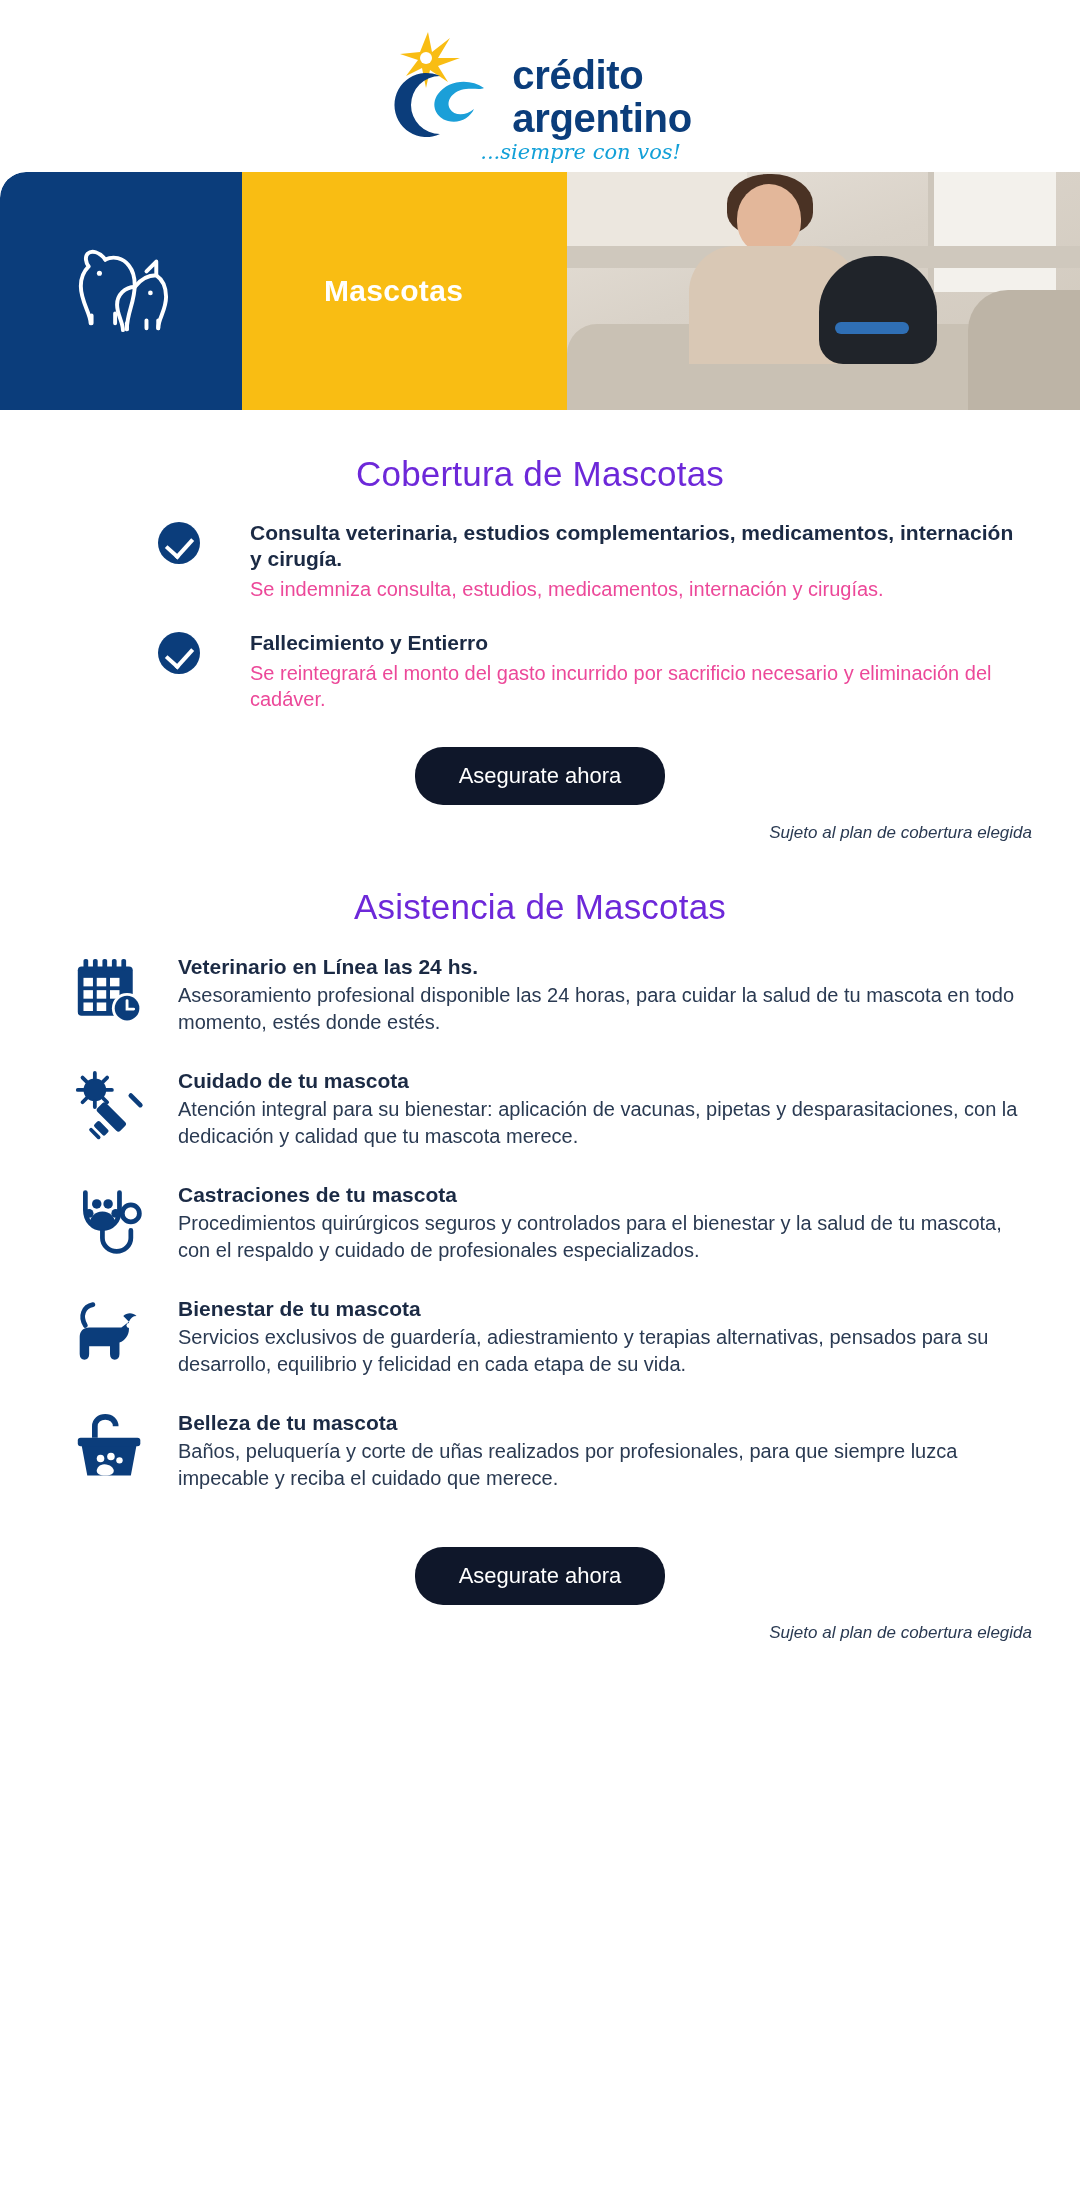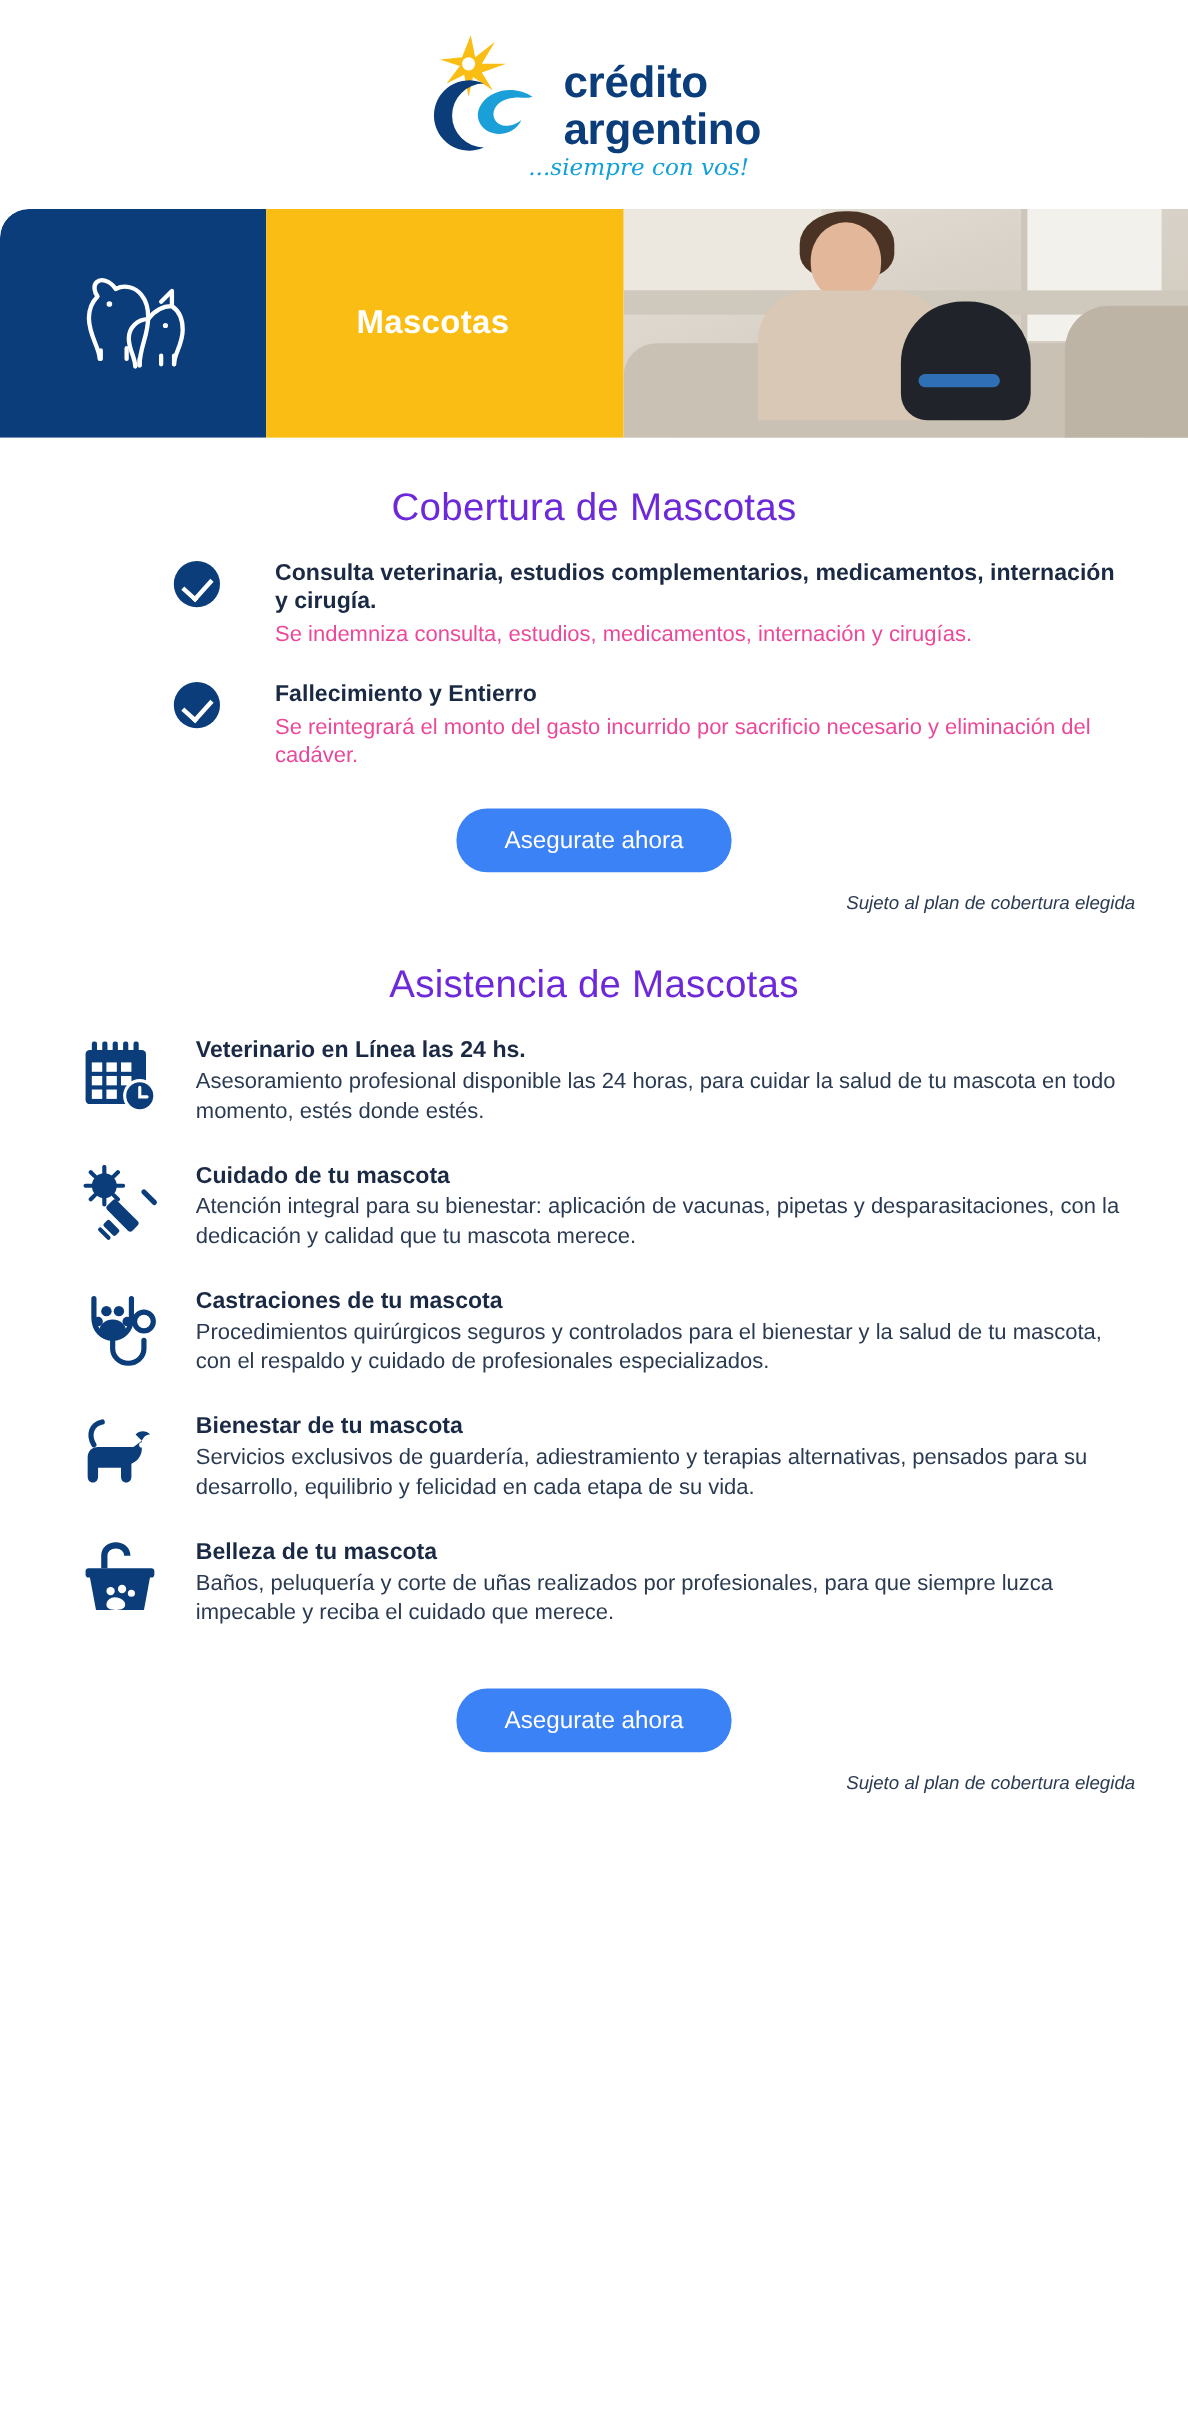--- a/index.html
+++ b/index.html
@@ -56,22 +56,22 @@
     top: 112px;
     font-family: "DejaVu Serif", serif;
     font-style: italic;
     font-size: 21px;
     color: #12a0d8;
     white-space: nowrap;
   }
 
   
   .hero {
-    height: 208px;
-    margin: 22px 0 0 0;
+    height: 238px;
+    margin: 4px 0 0 0;
     display: flex;
     position: relative;
     border-top-left-radius: 26px;
     overflow: hidden;
   }
   .hero-icon-panel {
     width: 242px;
     background: #0b3d7b;
     display: flex;
     align-items: center;
@@ -192,21 +192,21 @@
     line-height: 1.32;
   }
 
   
   .cta-wrap {
     display: flex;
     justify-content: center;
     margin-top: 34px;
   }
   .cta-button {
-    background: #3b82f6;
+    background: #0f172a;
     color: #ffffff;
     border: none;
     border-radius: 28px;
     padding: 16px 44px;
     font-size: 22px;
     font-family: "Liberation Sans", sans-serif;
     cursor: pointer;
   }
   .disclaimer {
     text-align: right;

